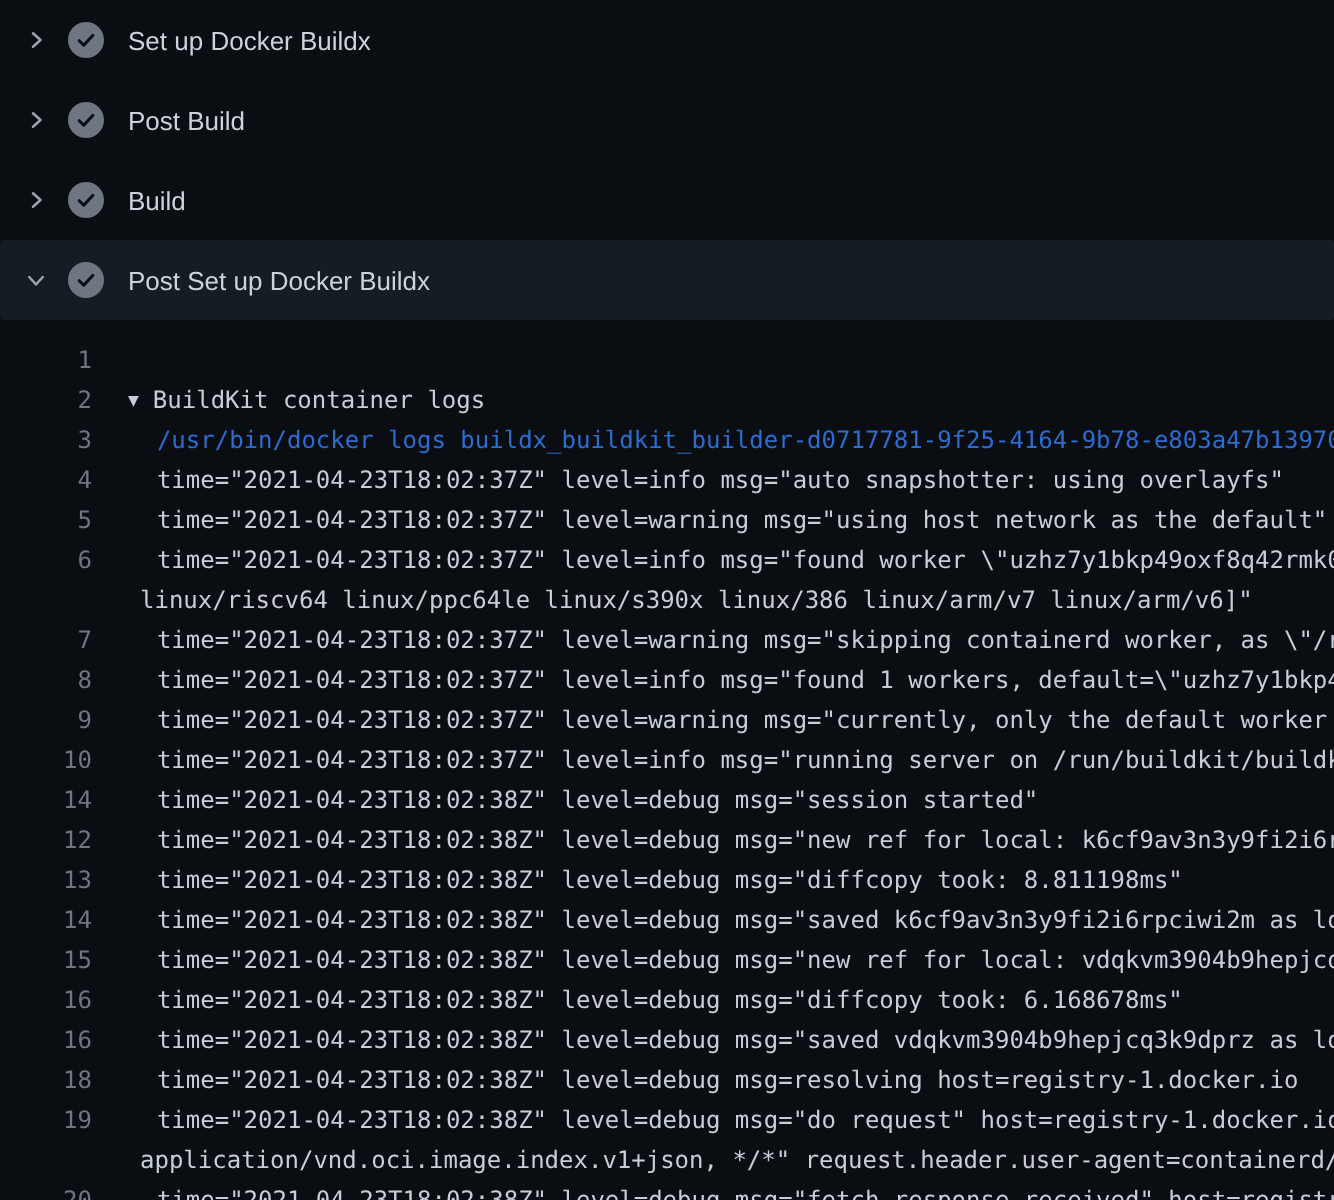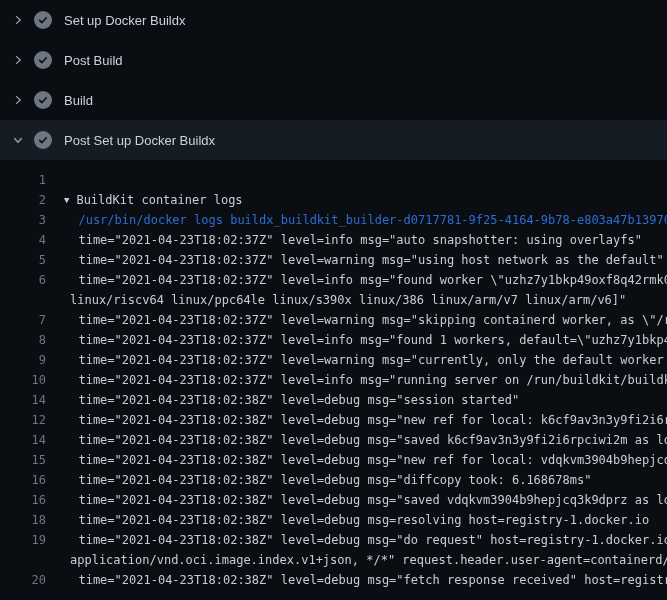--- a/index.html
+++ b/index.html
@@ -161,20 +161,24 @@
       </div>
       <div class="logrow plain">
         <span class="lnum">14</span>
         <span class="ltext">  time="2021-04-23T18:02:38Z" level=debug msg="session started"</span>
       </div>
       <div class="logrow plain">
         <span class="lnum">12</span>
         <span class="ltext">  time="2021-04-23T18:02:38Z" level=debug msg="new ref for local: k6cf9av3n3y9fi2i6rpc</span>
       </div>
       <div class="logrow plain">
+        <span class="lnum">13</span>
+        <span class="ltext">  time="2021-04-23T18:02:38Z" level=debug msg="diffcopy took: 8.811198ms"</span>
+      </div>
+      <div class="logrow plain">
         <span class="lnum">14</span>
         <span class="ltext">  time="2021-04-23T18:02:38Z" level=debug msg="saved k6cf9av3n3y9fi2i6rpciwi2m as loca</span>
       </div>
       <div class="logrow plain">
         <span class="lnum">15</span>
         <span class="ltext">  time="2021-04-23T18:02:38Z" level=debug msg="new ref for local: vdqkvm3904b9hepjcq3k</span>
       </div>
       <div class="logrow plain">
         <span class="lnum">16</span>
         <span class="ltext">  time="2021-04-23T18:02:38Z" level=debug msg="diffcopy took: 6.168678ms"</span>

